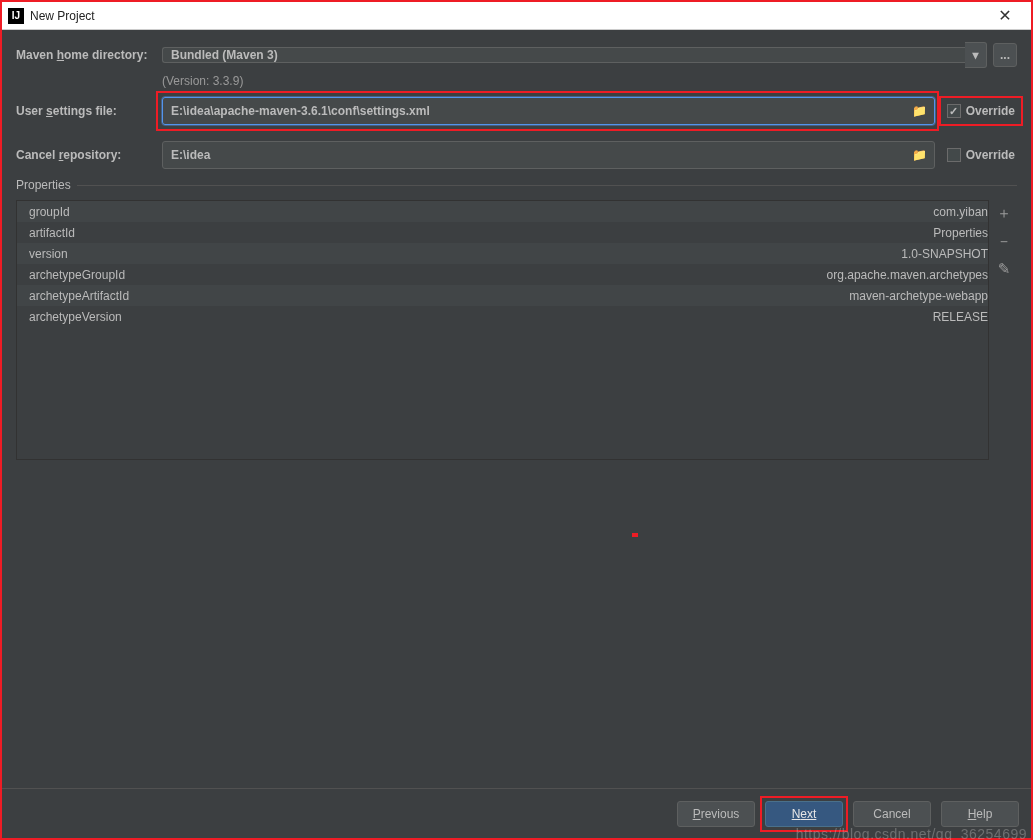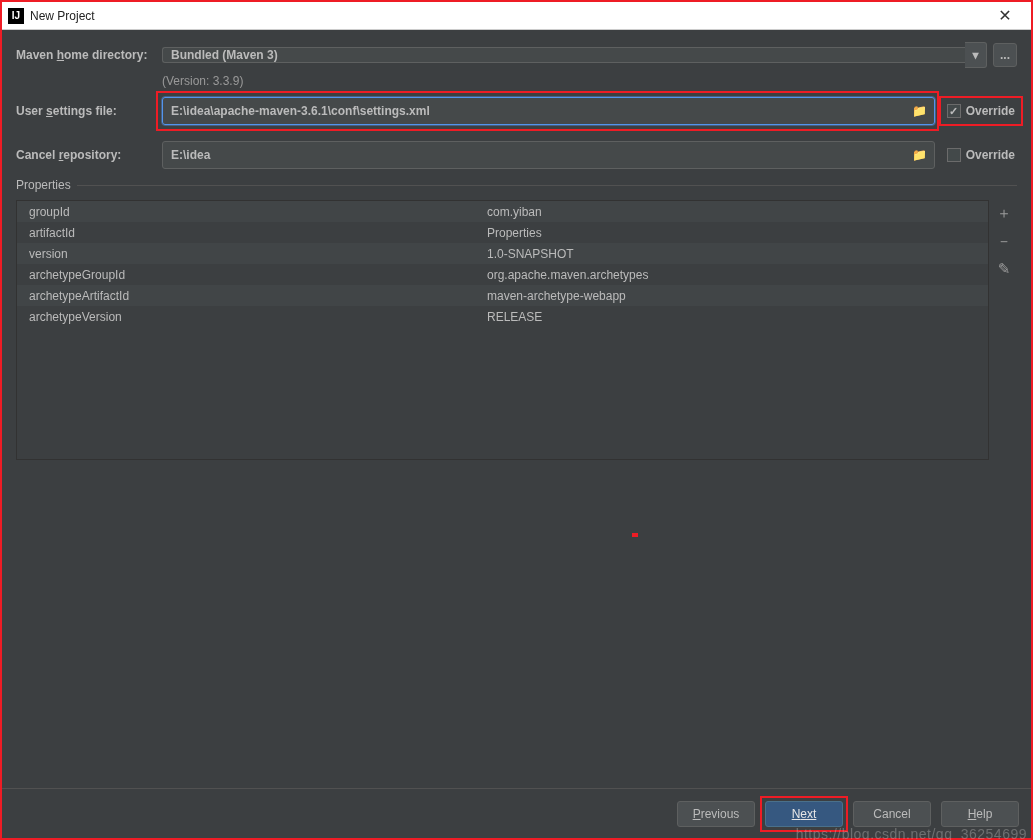--- a/index.html
+++ b/index.html
@@ -188,20 +188,21 @@
     }
     .props-row.striped { background: #414547; }
     .props-cell-key {
       width: 470px;
       padding-left: 12px;
       color: #bbbbbb;
     }
     .props-cell-val {
       flex: 1;
       color: #bbbbbb;
+      text-align: right;
     }
     .props-toolbar {
       width: 24px;
       display: flex;
       flex-direction: column;
       gap: 6px;
       padding-top: 2px;
     }
     .tool-btn {
       width: 22px; height: 22px;

